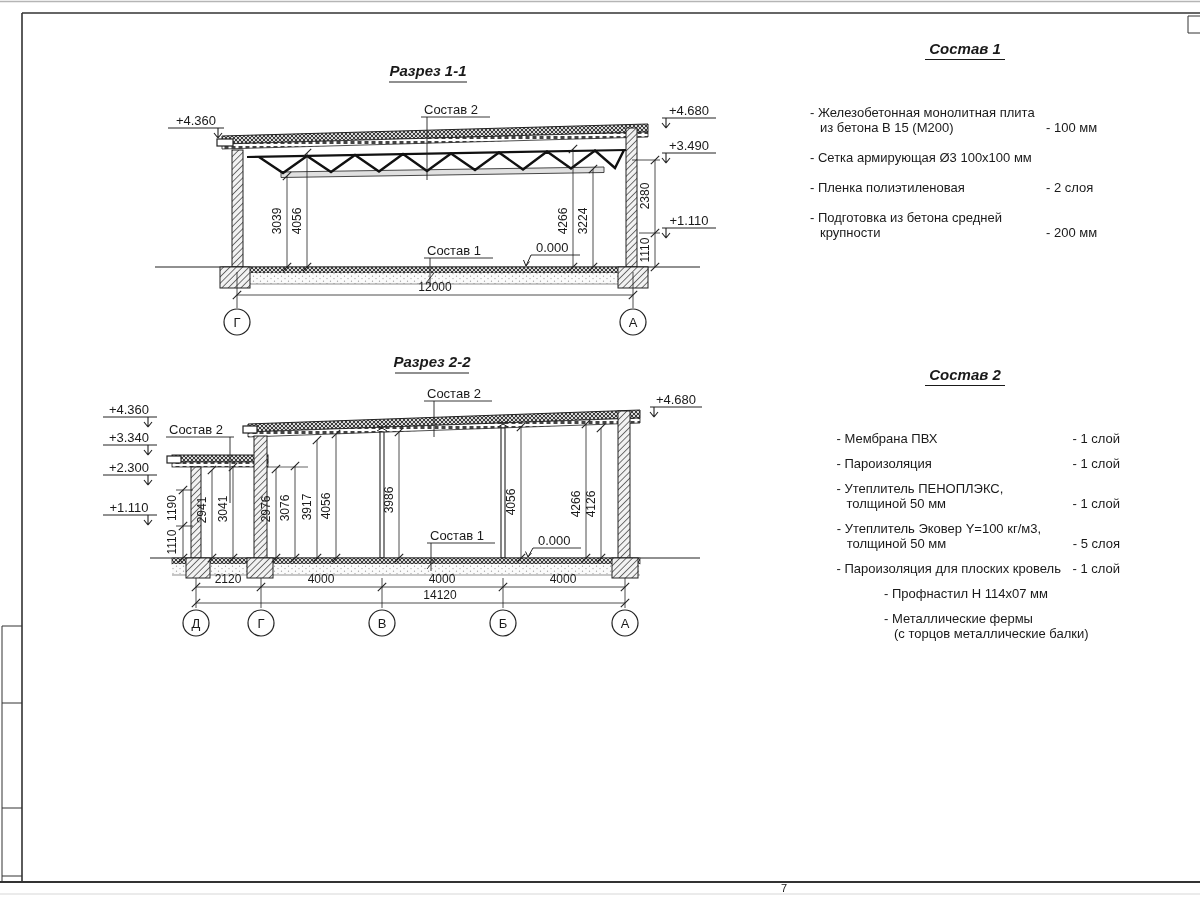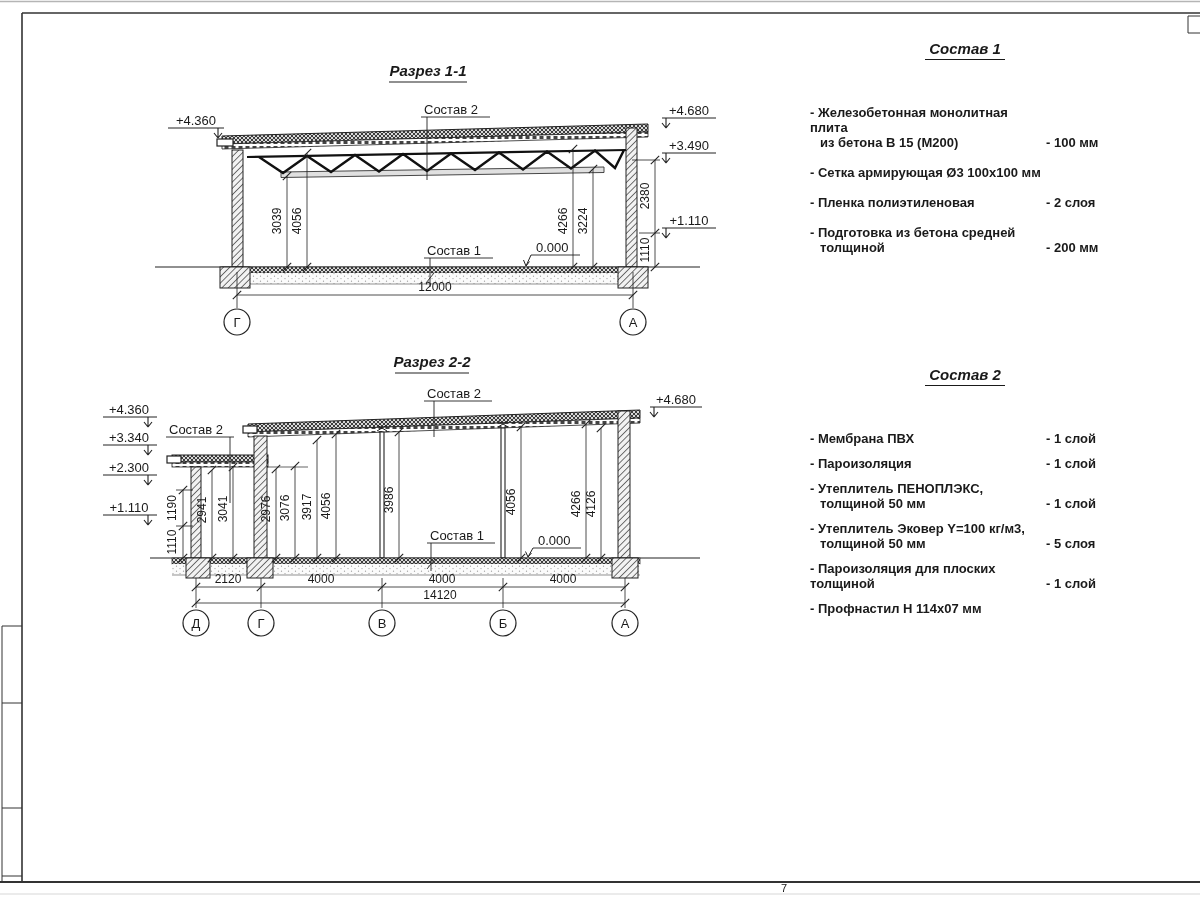--- a/index.html
+++ b/index.html
@@ -12,22 +12,22 @@
   .lbl{font-size:13px;}
   .elev{font-size:13px;}
   .grid{font-size:13px;}
   .stitle{font-size:15px;font-style:italic;font-weight:bold;}
   .pagenum{font-size:11px;}
   .speclist{position:absolute;width:310px;}
   .spec-head{text-align:center;font-size:15px;font-style:italic;font-weight:bold;}
   .spec-head span{border-bottom:1.2px solid #1a1a1a;padding:0 4px 2px 4px;}
   .spec-items{margin-top:48px;display:flex;flex-direction:column;}
   #sostav1-block .spec-items{gap:15px;}
-  #sostav2-block .spec-items{gap:10px;}
-  .spec-item{display:flex;align-items:flex-end;font-size:13px;line-height:15px;font-weight:bold;}
+  #sostav2-block .spec-items{gap:10px;align-items:flex-end;}
+  .spec-item{display:flex;align-items:flex-end;font-size:13px;line-height:15px;}
   .spec-name{width:236px;}
   .spec-name .l2{padding-left:10px;}
   .spec-val{white-space:nowrap;}
 </style>
 </head>
 <body>
 
 <svg width="1200" height="900" viewBox="0 0 1200 900" style="position:absolute;left:0;top:0;">
   <defs>
     <pattern id="hatch" width="4.5" height="4.5" patternUnits="userSpaceOnUse" patternTransform="rotate(45)">
@@ -352,21 +352,21 @@
     <div class="spec-item">
       <div class="spec-name">
           <div class="l1">- Пленка полиэтиленовая</div>
           <div class="l2"></div>
         </div>
       <div class="spec-val">-  2 слоя</div>
     </div>
     <div class="spec-item">
       <div class="spec-name">
           <div class="l1">- Подготовка из бетона средней</div>
-          <div class="l2">толщиной</div>
+          <div class="l2">крупности</div>
         </div>
       <div class="spec-val">- 200 мм</div>
     </div>
   </div>
 </div>
 
 <div id="sostav2-block" class="speclist" style="left:810px;top:366px;">
   <div class="spec-head"><span>Состав 2</span></div>
   <div class="spec-items">
     <div class="spec-item">
@@ -392,26 +392,33 @@
     </div>
     <div class="spec-item">
       <div class="spec-name">
           <div class="l1">- Утеплитель Эковер Y=100 кг/м3,</div>
           <div class="l2">толщиной 50 мм</div>
         </div>
       <div class="spec-val">- 5 слоя</div>
     </div>
     <div class="spec-item">
       <div class="spec-name">
-          <div class="l1">- Пароизоляция для плоских толщиной</div>
+          <div class="l1">- Пароизоляция для плоских кровель</div>
           <div class="l2"></div>
         </div>
       <div class="spec-val">- 1 слой</div>
     </div>
     <div class="spec-item">
       <div class="spec-name">
           <div class="l1">- Профнастил Н 114х07 мм</div>
           <div class="l2"></div>
+        </div>
+      <div class="spec-val"></div>
+    </div>
+    <div class="spec-item">
+      <div class="spec-name">
+          <div class="l1">- Металлические фермы</div>
+          <div class="l2">(с торцов металлические балки)</div>
         </div>
       <div class="spec-val"></div>
     </div>
   </div>
 </div>
 
 </body></html>

